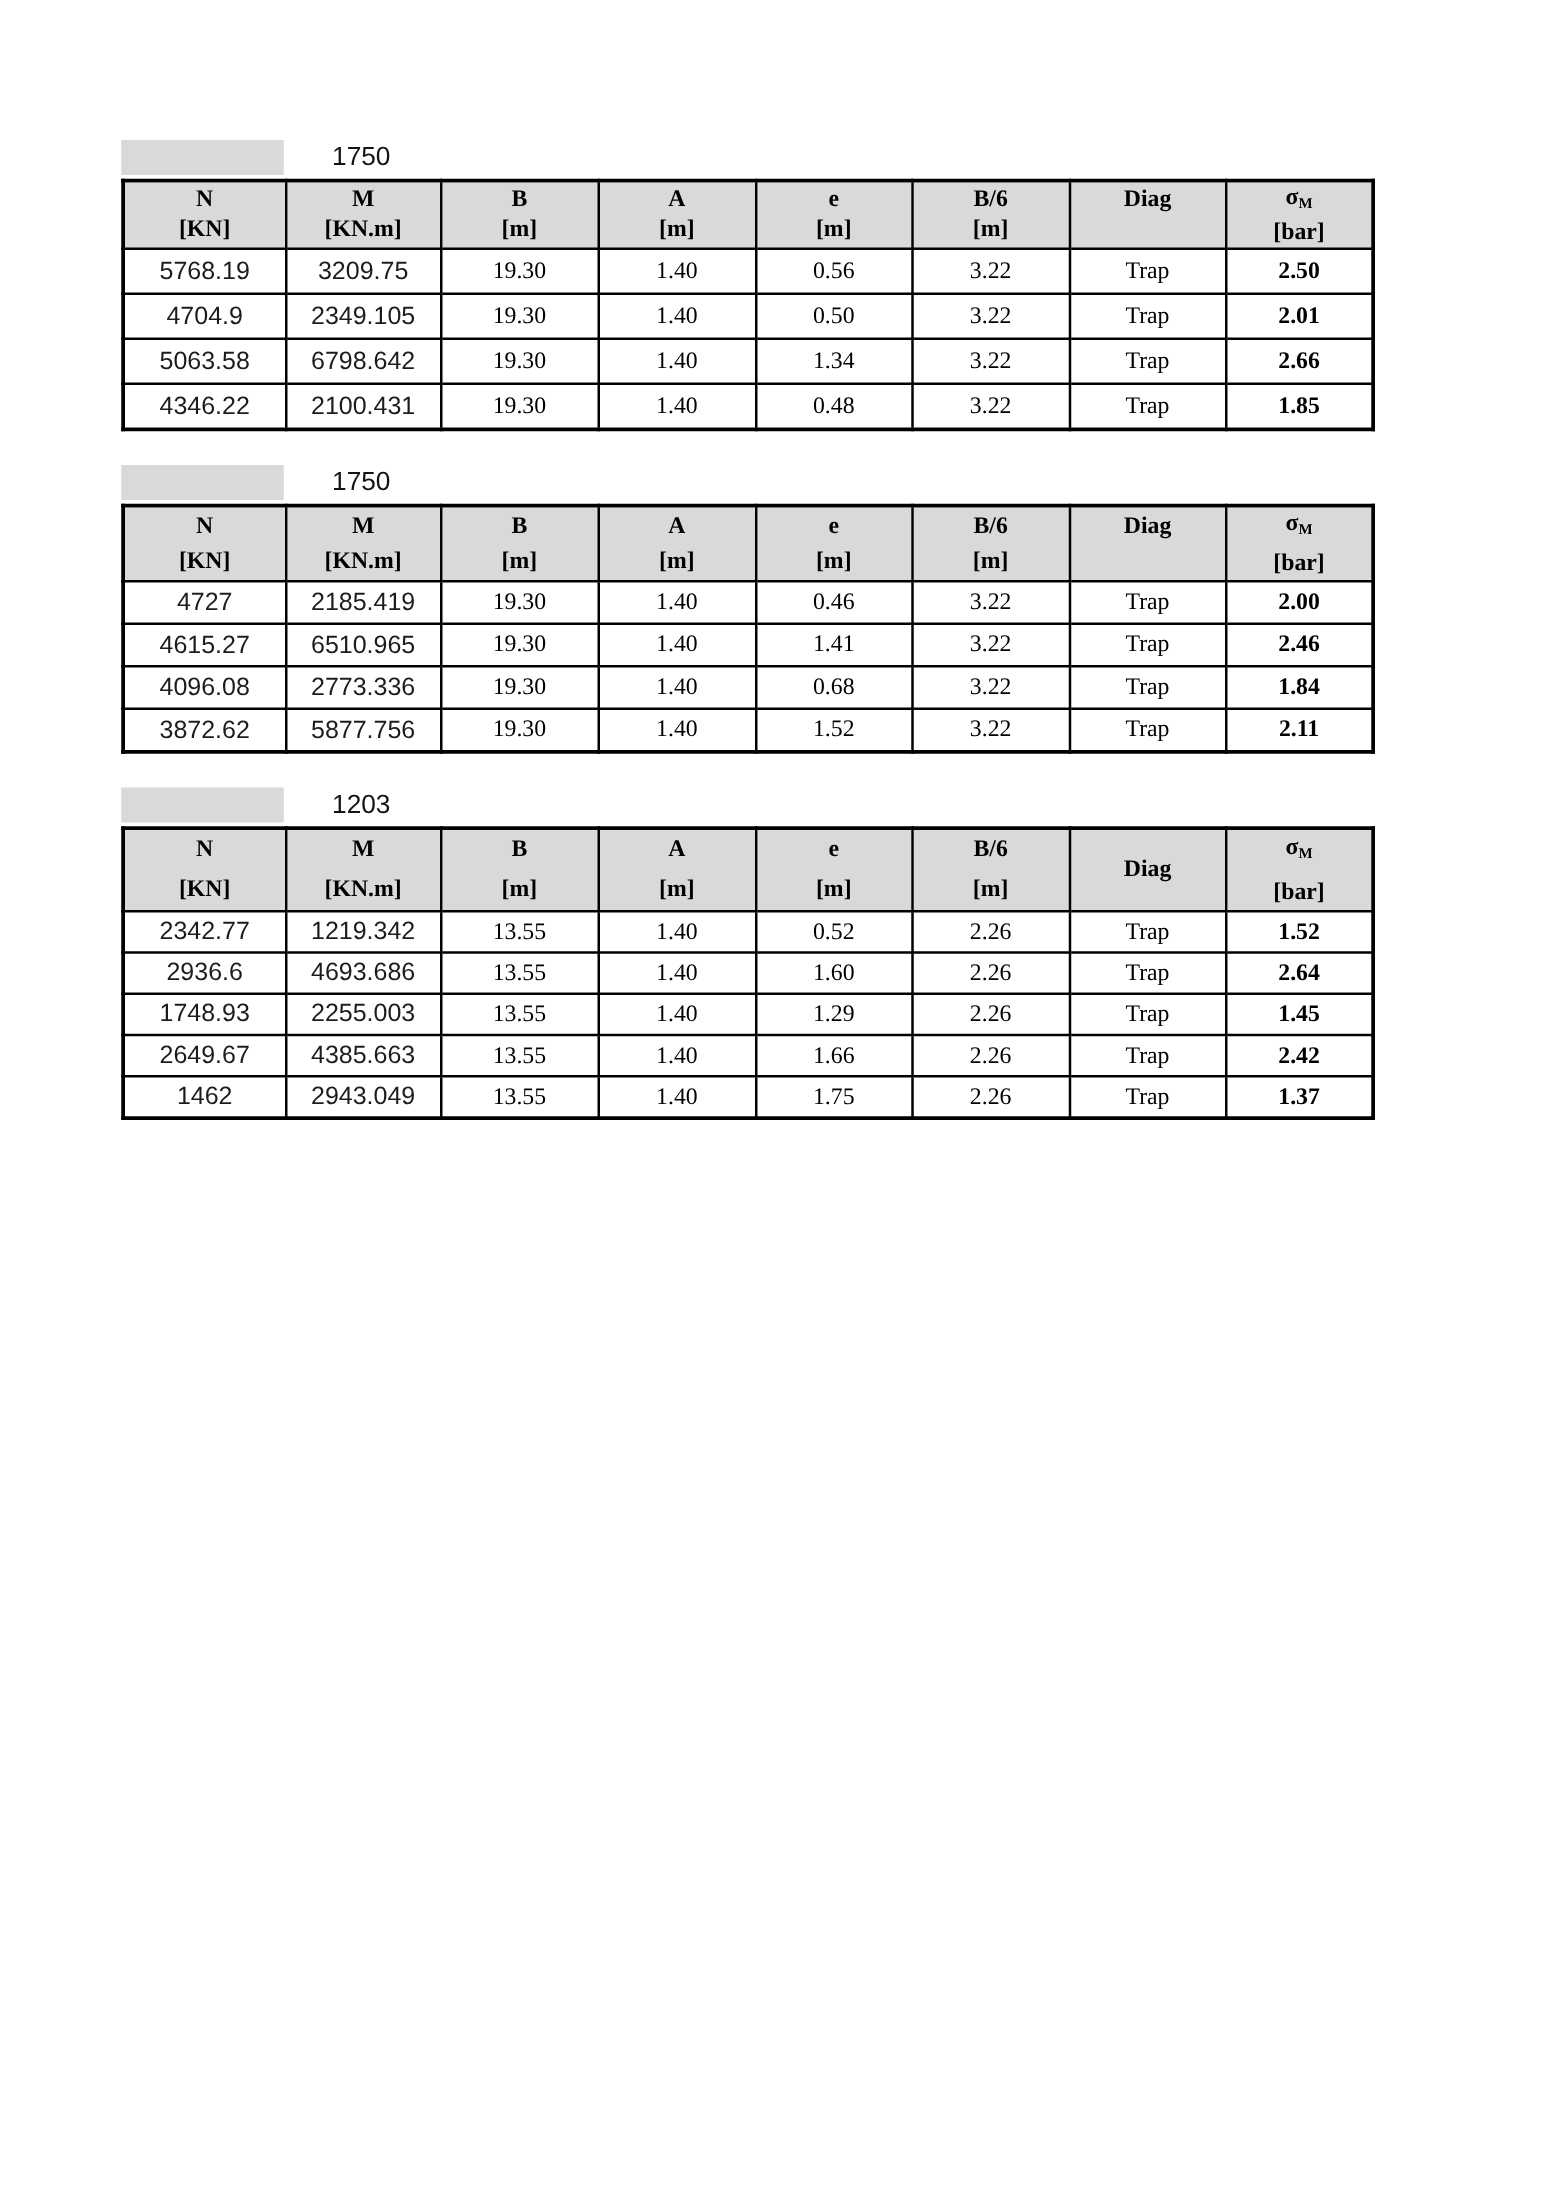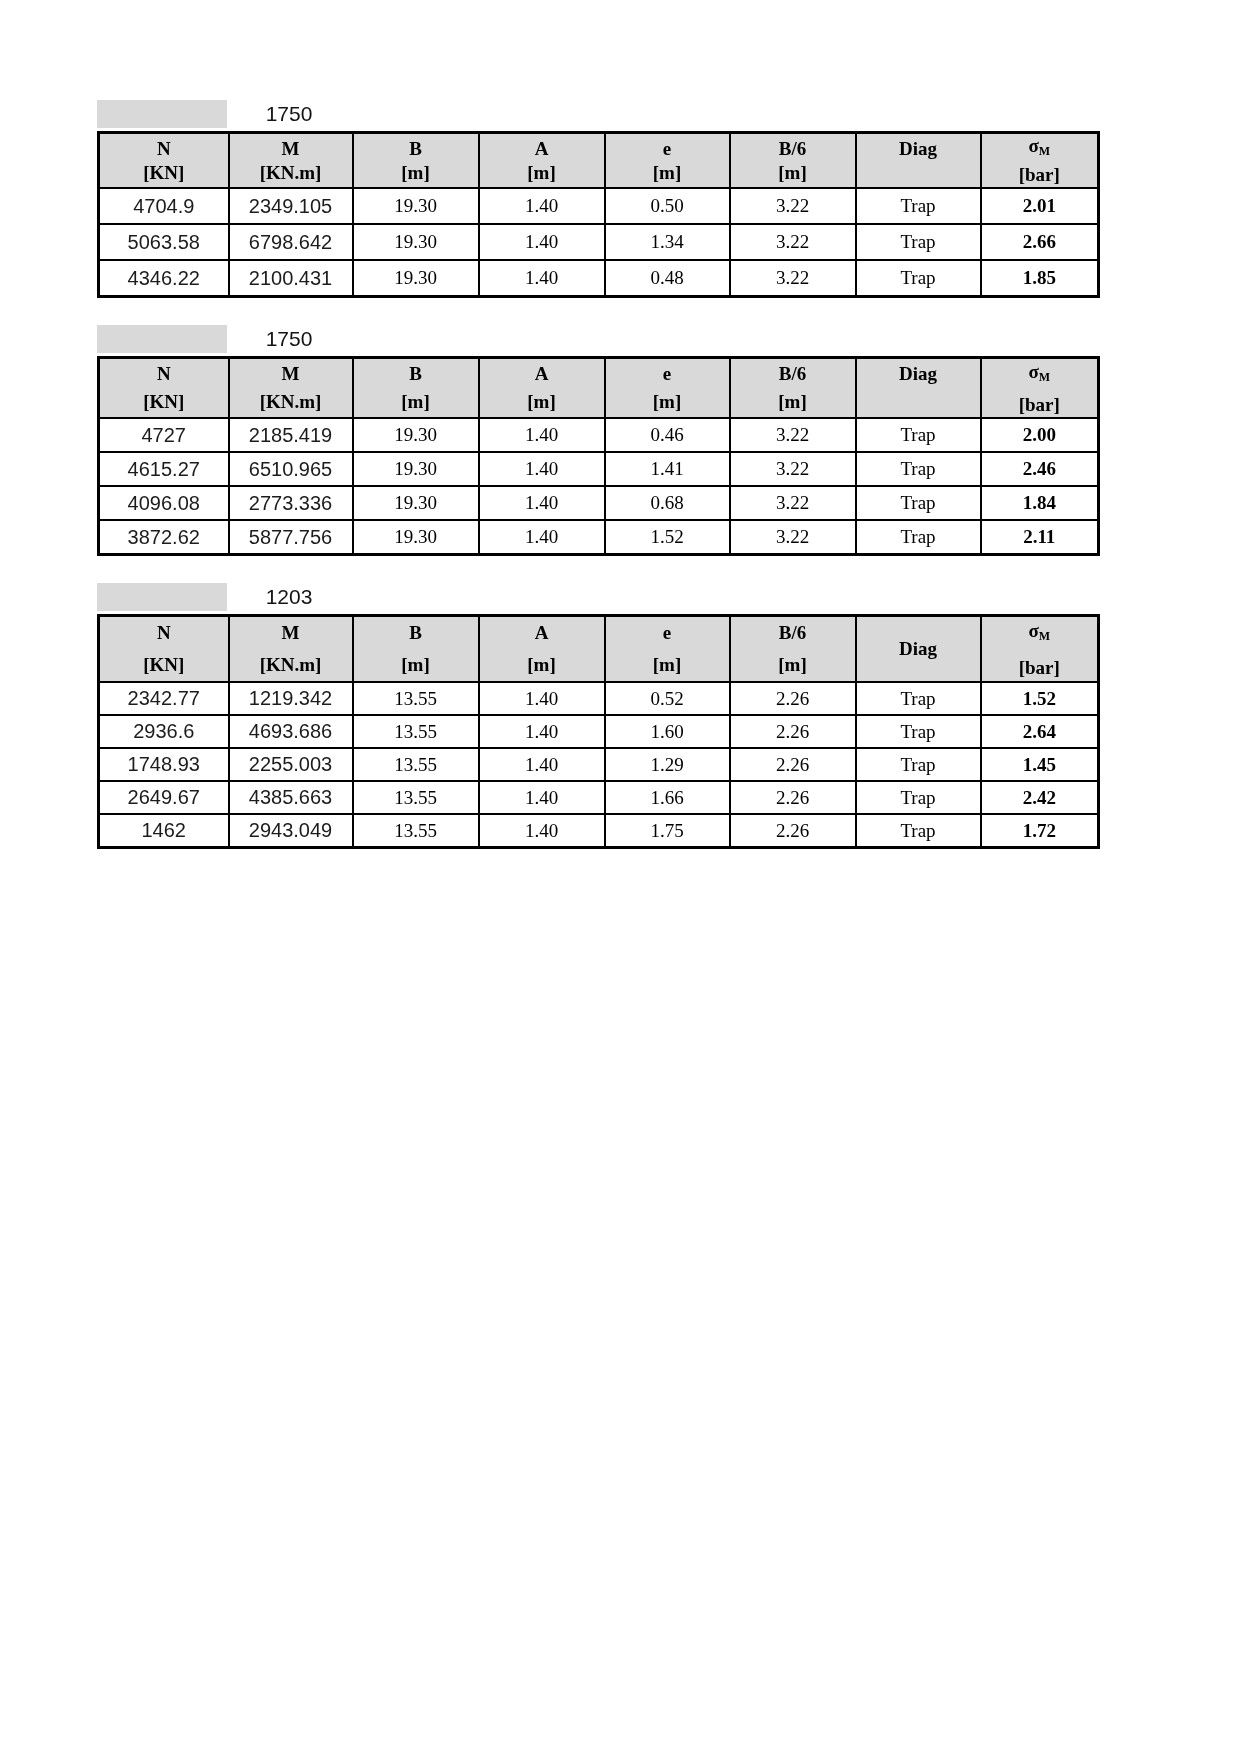--- a/index.html
+++ b/index.html
@@ -5,21 +5,21 @@
   html,body{margin:0;padding:0;}
   body{background:#ffffff;}
   .page{
     position:relative;
     width:1241px;height:1754px;
     background:#ffffff;
     font-family:"Liberation Serif", serif;
     color:#000;
     overflow:hidden;
   }
-  .content{position:absolute;left:97px;top:100px;}
+  .content{position:absolute;left:97px;top:112px;}
   section.tbl{margin-bottom:27px;}
   .label-row{display:flex;margin-bottom:3px;height:28px;}
   .label-box{width:130px;height:28px;background:#d9d9d9;}
   .label-text{
     width:124px;text-align:center;
     font-family:"Liberation Sans", sans-serif;
     font-size:21px;line-height:28px;color:#141414;
   }
   table.data{
     border-collapse:collapse;table-layout:fixed;
@@ -127,20 +127,30 @@
               <th class="col-sigma">
                 <div class="hcell">
                   <span class="hl"><span>σ</span><sub class="sigma-sub">M</sub></span>
                   <span class="hu">[bar]</span>
                 </div>
               </th>
             </tr>
           </thead>
       <tbody>
             <tr>
+              <td class="col-n">5768.19</td>
+              <td class="col-m">3209.75</td>
+              <td class="col-b">19.30</td>
+              <td class="col-a">1.40</td>
+              <td class="col-e">0.56</td>
+              <td class="col-b6">3.22</td>
+              <td class="col-diag">Trap</td>
+              <td class="col-sigma">2.50</td>
+            </tr>
+            <tr>
               <td class="col-n">4704.9</td>
               <td class="col-m">2349.105</td>
               <td class="col-b">19.30</td>
               <td class="col-a">1.40</td>
               <td class="col-e">0.50</td>
               <td class="col-b6">3.22</td>
               <td class="col-diag">Trap</td>
               <td class="col-sigma">2.01</td>
             </tr>
             <tr>
@@ -389,19 +399,19 @@
               <td class="col-sigma">2.42</td>
             </tr>
             <tr>
               <td class="col-n">1462</td>
               <td class="col-m">2943.049</td>
               <td class="col-b">13.55</td>
               <td class="col-a">1.40</td>
               <td class="col-e">1.75</td>
               <td class="col-b6">2.26</td>
               <td class="col-diag">Trap</td>
-              <td class="col-sigma">1.72</td>
+              <td class="col-sigma">1.37</td>
             </tr>
           </tbody>
     </table>
   </section>
 </div>
 </div>
 
 </body></html>

